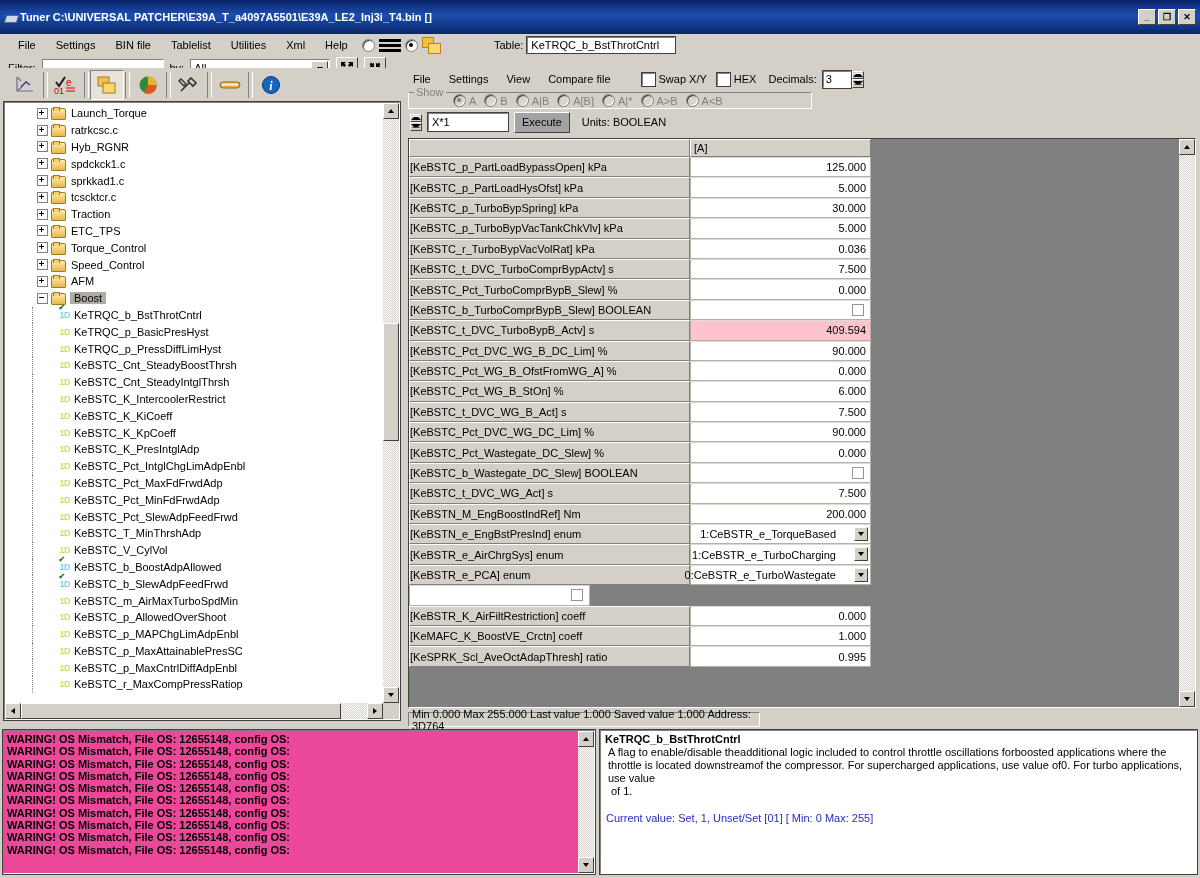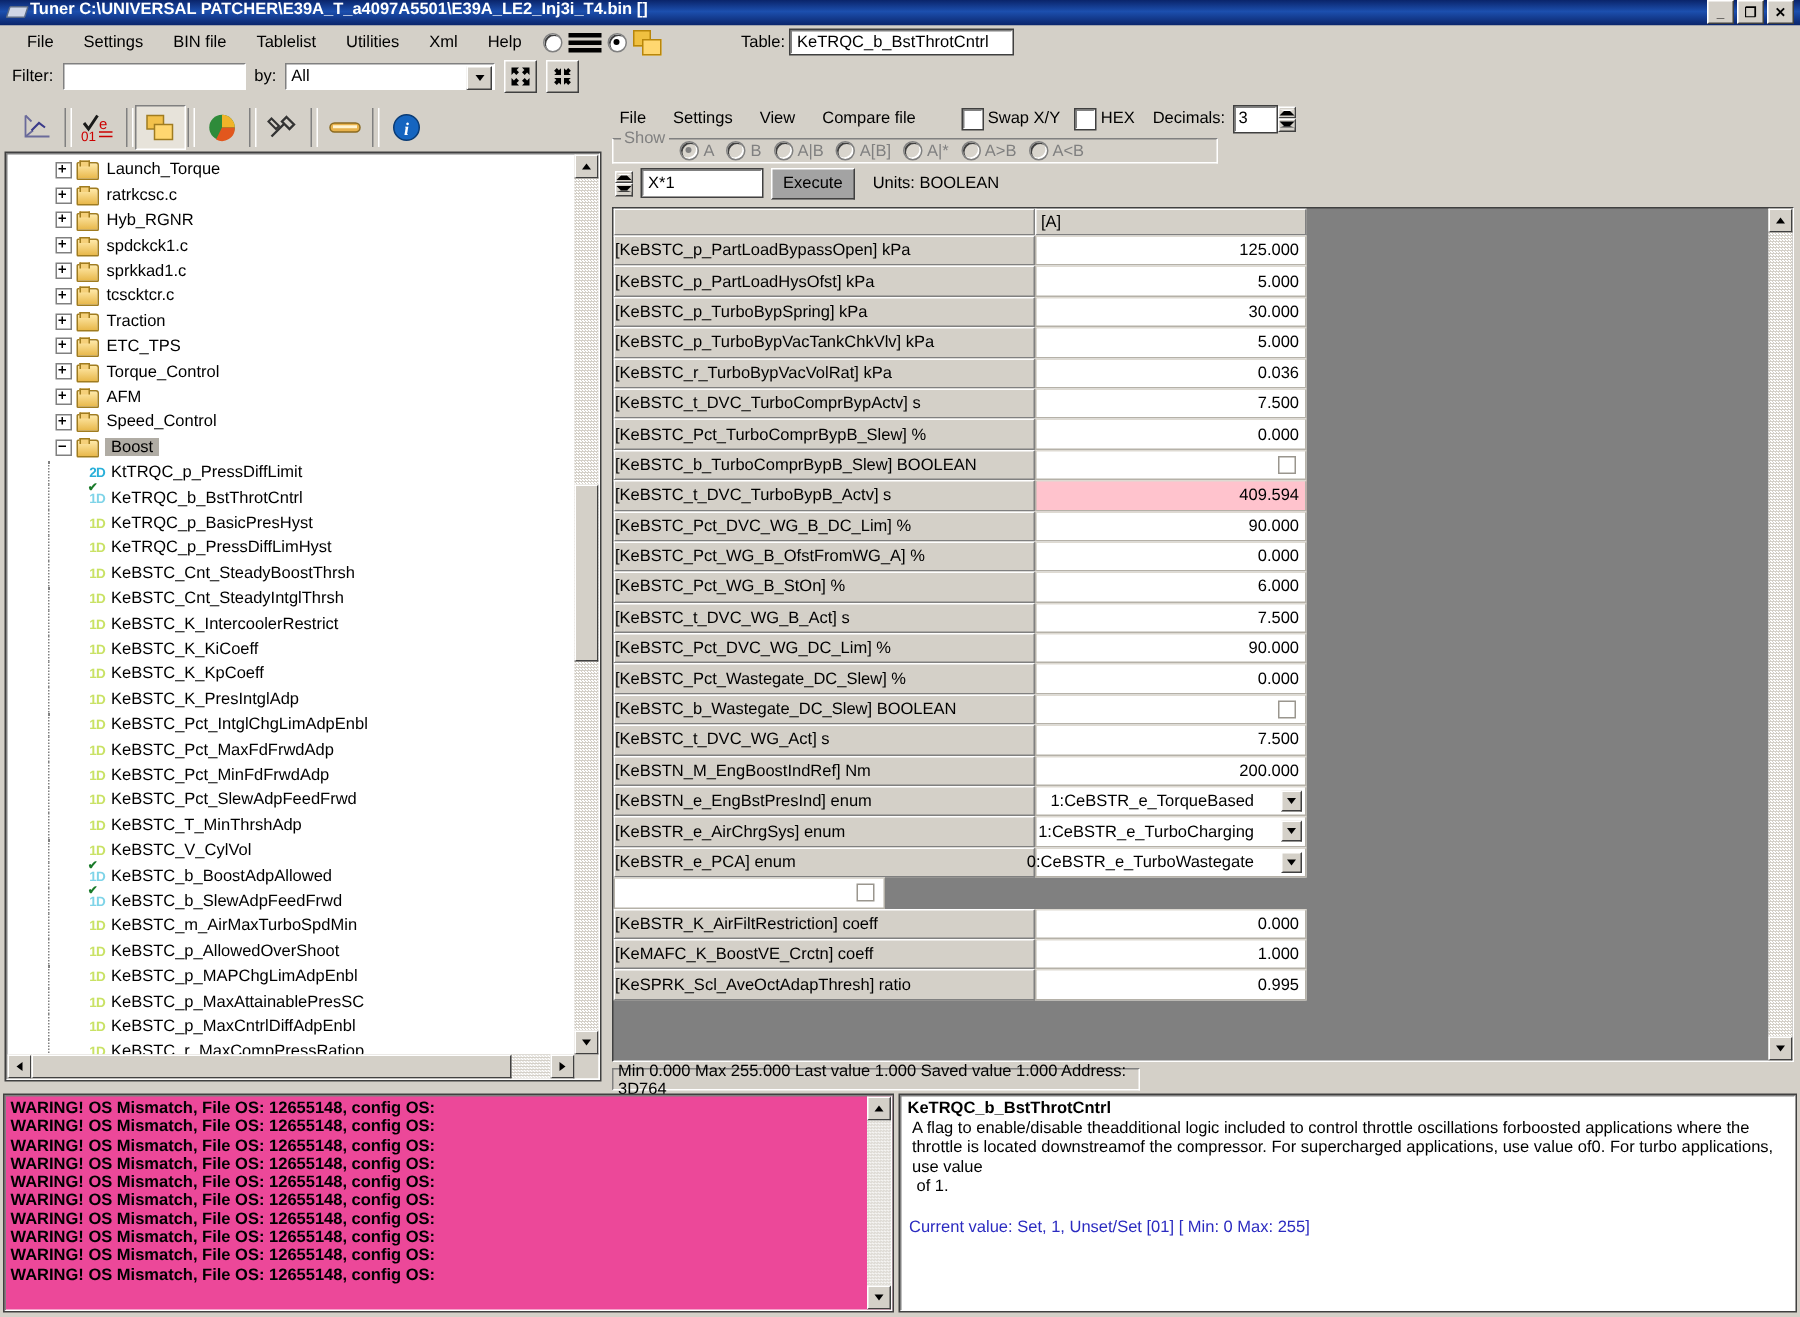--- a/index.html
+++ b/index.html
@@ -8,23 +8,23 @@
     font-family:"Liberation Sans",sans-serif;
     font-size:11px;
     background:#d4d0c8;
     color:#000;
     -webkit-font-smoothing:none;
   }
   .app{position:relative;width:1200px;height:878px;background:#d4d0c8;}
 
   
   .titlebar{
-    height:17px;
+    height:34px;
     background:linear-gradient(180deg,#0a246a 0%,#1c4fae 45%,#0a246a 100%);
-    display:flex;
+    display:flex;align-items:center;
     padding:0 2px;
   }
   .titlebar .tb-icon{
     width:13px;height:13px;margin:0 3px 0 2px;
     position:relative;flex:none;
   }
   .titlebar .tb-icon:before{
     content:"";position:absolute;left:1px;top:4px;width:11px;height:6px;
     background:#cfd6e6;border:1px solid #5a6a86;border-radius:1px;
     transform:skewX(-18deg);
@@ -503,40 +503,33 @@
             <span class="tlabel">ETC_TPS</span>
           </div>
         <div class="trow">
             <div class="expander plus"></div>
             <div class="folder"></div>
             <span class="tlabel">Torque_Control</span>
           </div>
         <div class="trow">
             <div class="expander plus"></div>
             <div class="folder"></div>
+            <span class="tlabel">Speed_Control</span>
+          </div>
+        <div class="trow">
+            <div class="expander plus"></div>
+            <div class="folder"></div>
             <span class="tlabel">AFM</span>
           </div>
         <div class="trow">
-            <div class="expander plus"></div>
-            <div class="folder"></div>
-            <span class="tlabel">Speed_Control</span>
-          </div>
-        <div class="trow">
             <div class="expander"></div>
             <div class="folder"></div>
             <span class="tlabel selected">Boost</span>
           </div>
 
-        <div class="trow">
-            <div class="dashes"></div>
-            <div class="leaf-ind">
-              <span class="dim d2">2D</span>
-            </div>
-            <span class="tlabel">KtTRQC_p_PressDiffLimit</span>
-          </div>
         <div class="trow">
             <div class="dashes"></div>
             <div class="leaf-ind">
               <span class="dim bool">1D</span>
             </div>
             <span class="tlabel">KeTRQC_b_BstThrotCntrl</span>
           </div>
         <div class="trow">
             <div class="dashes"></div>
             <div class="leaf-ind">

